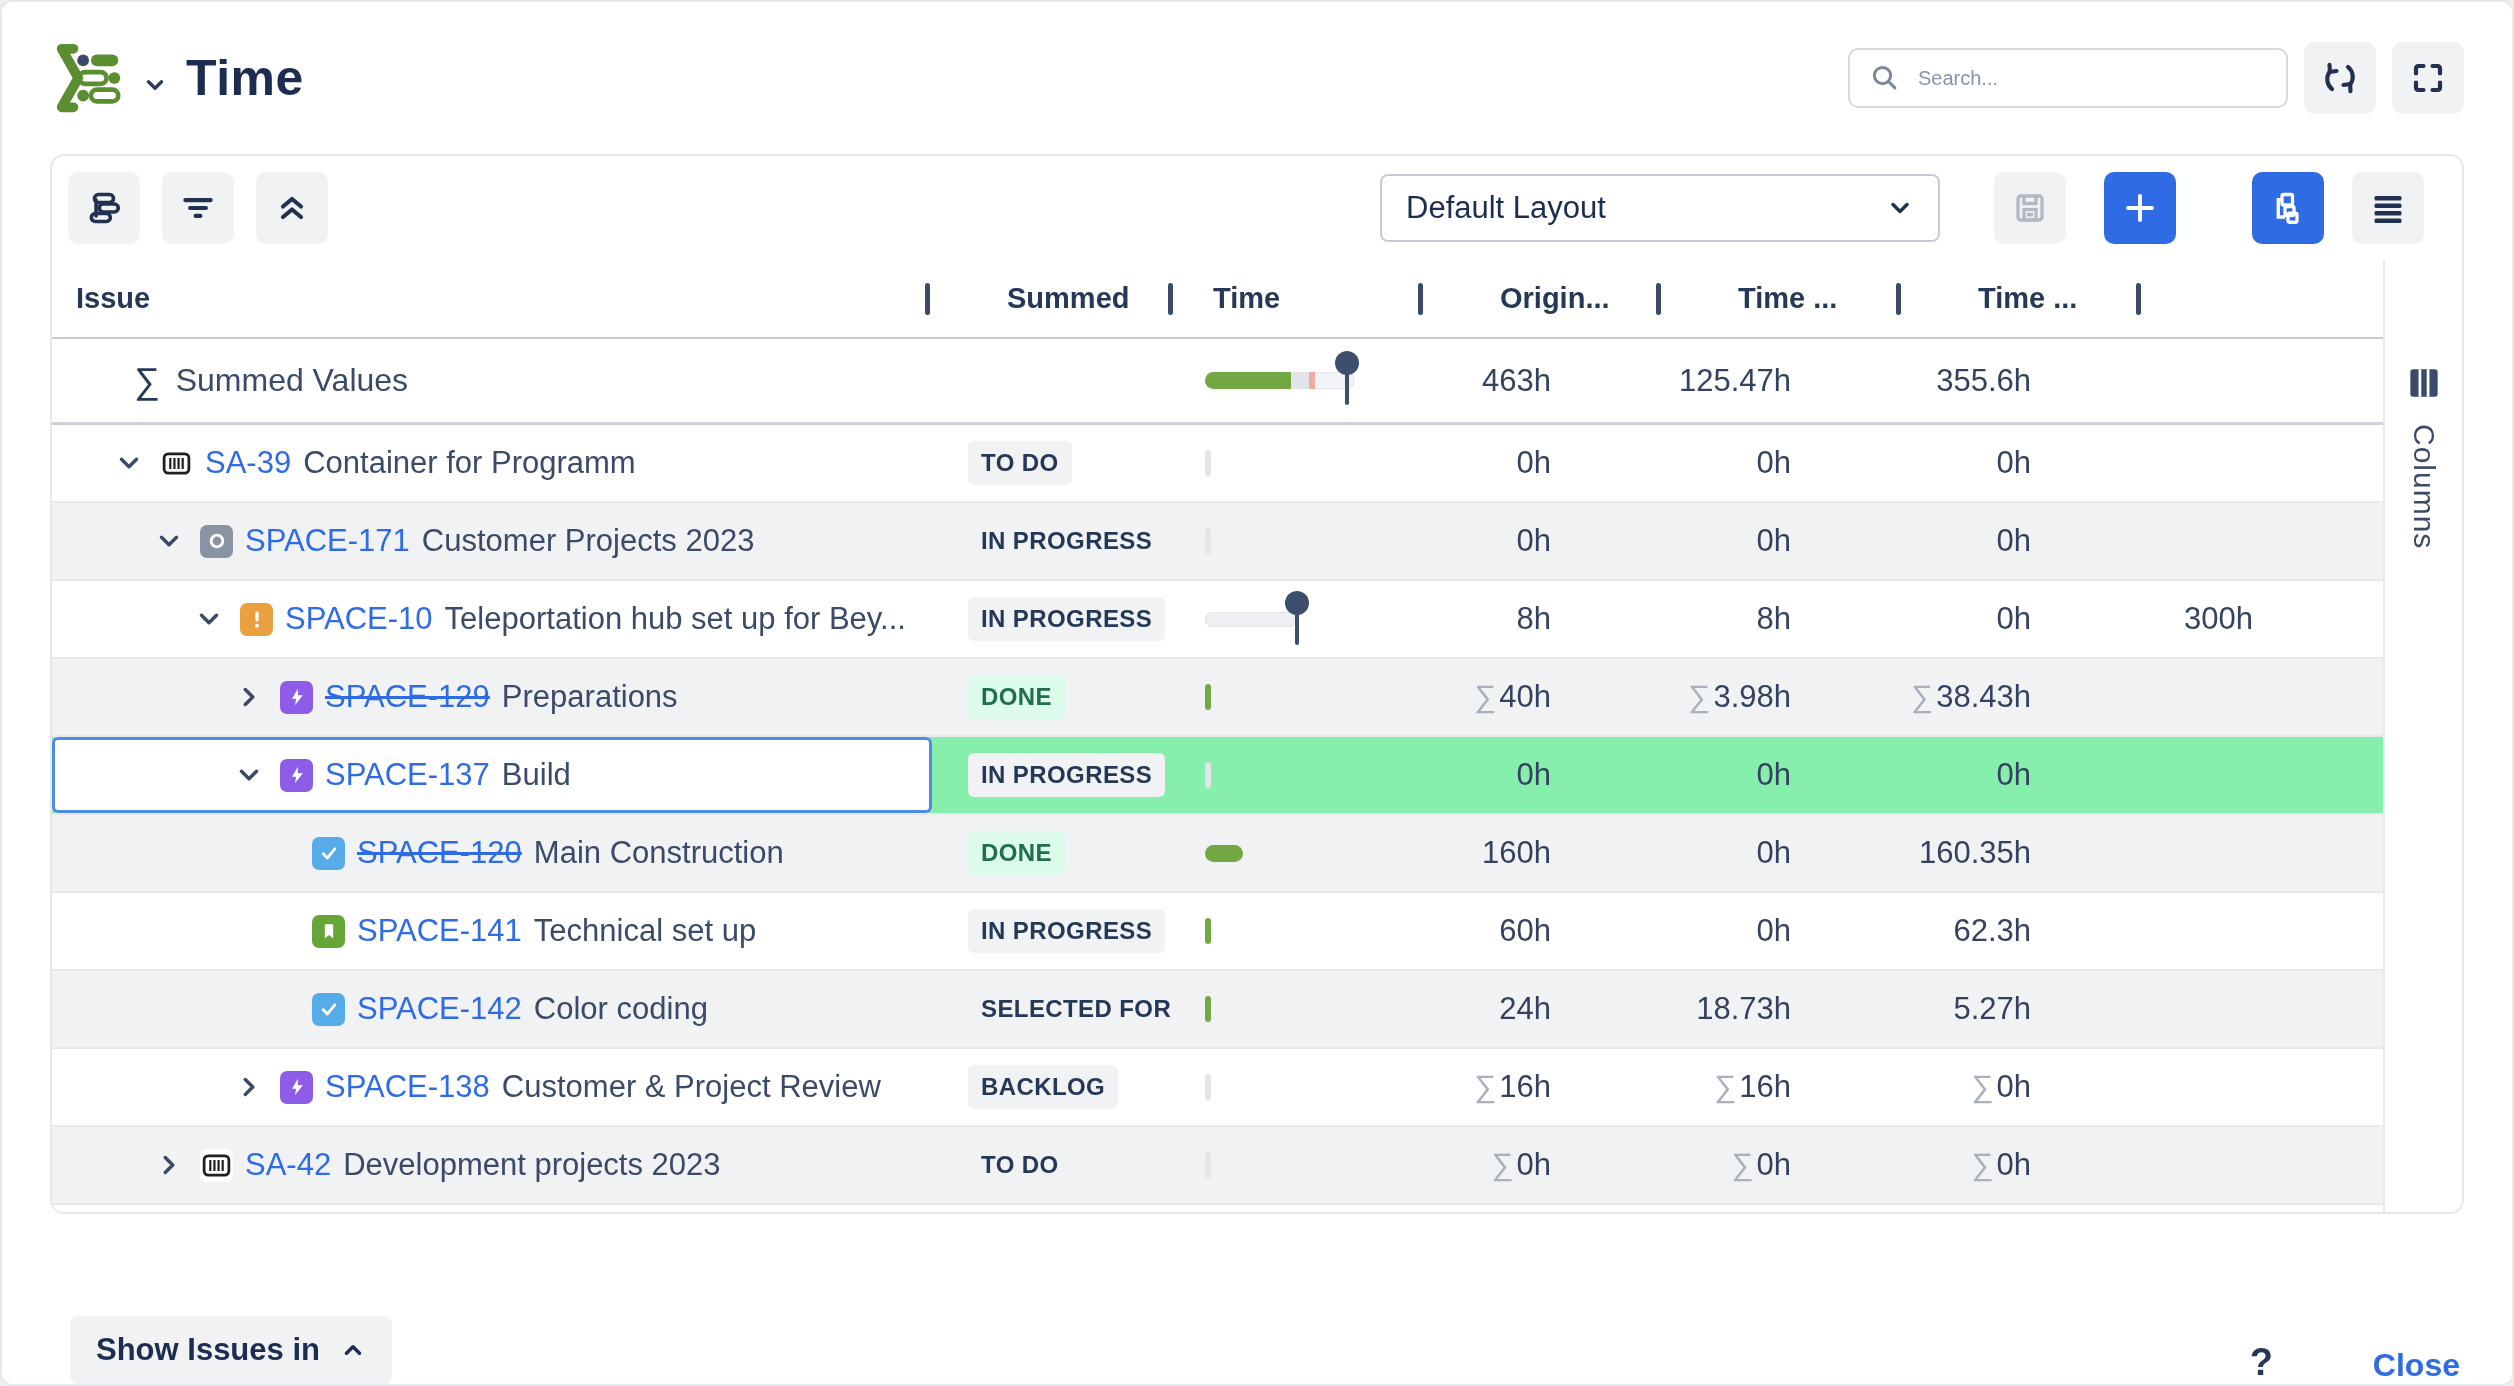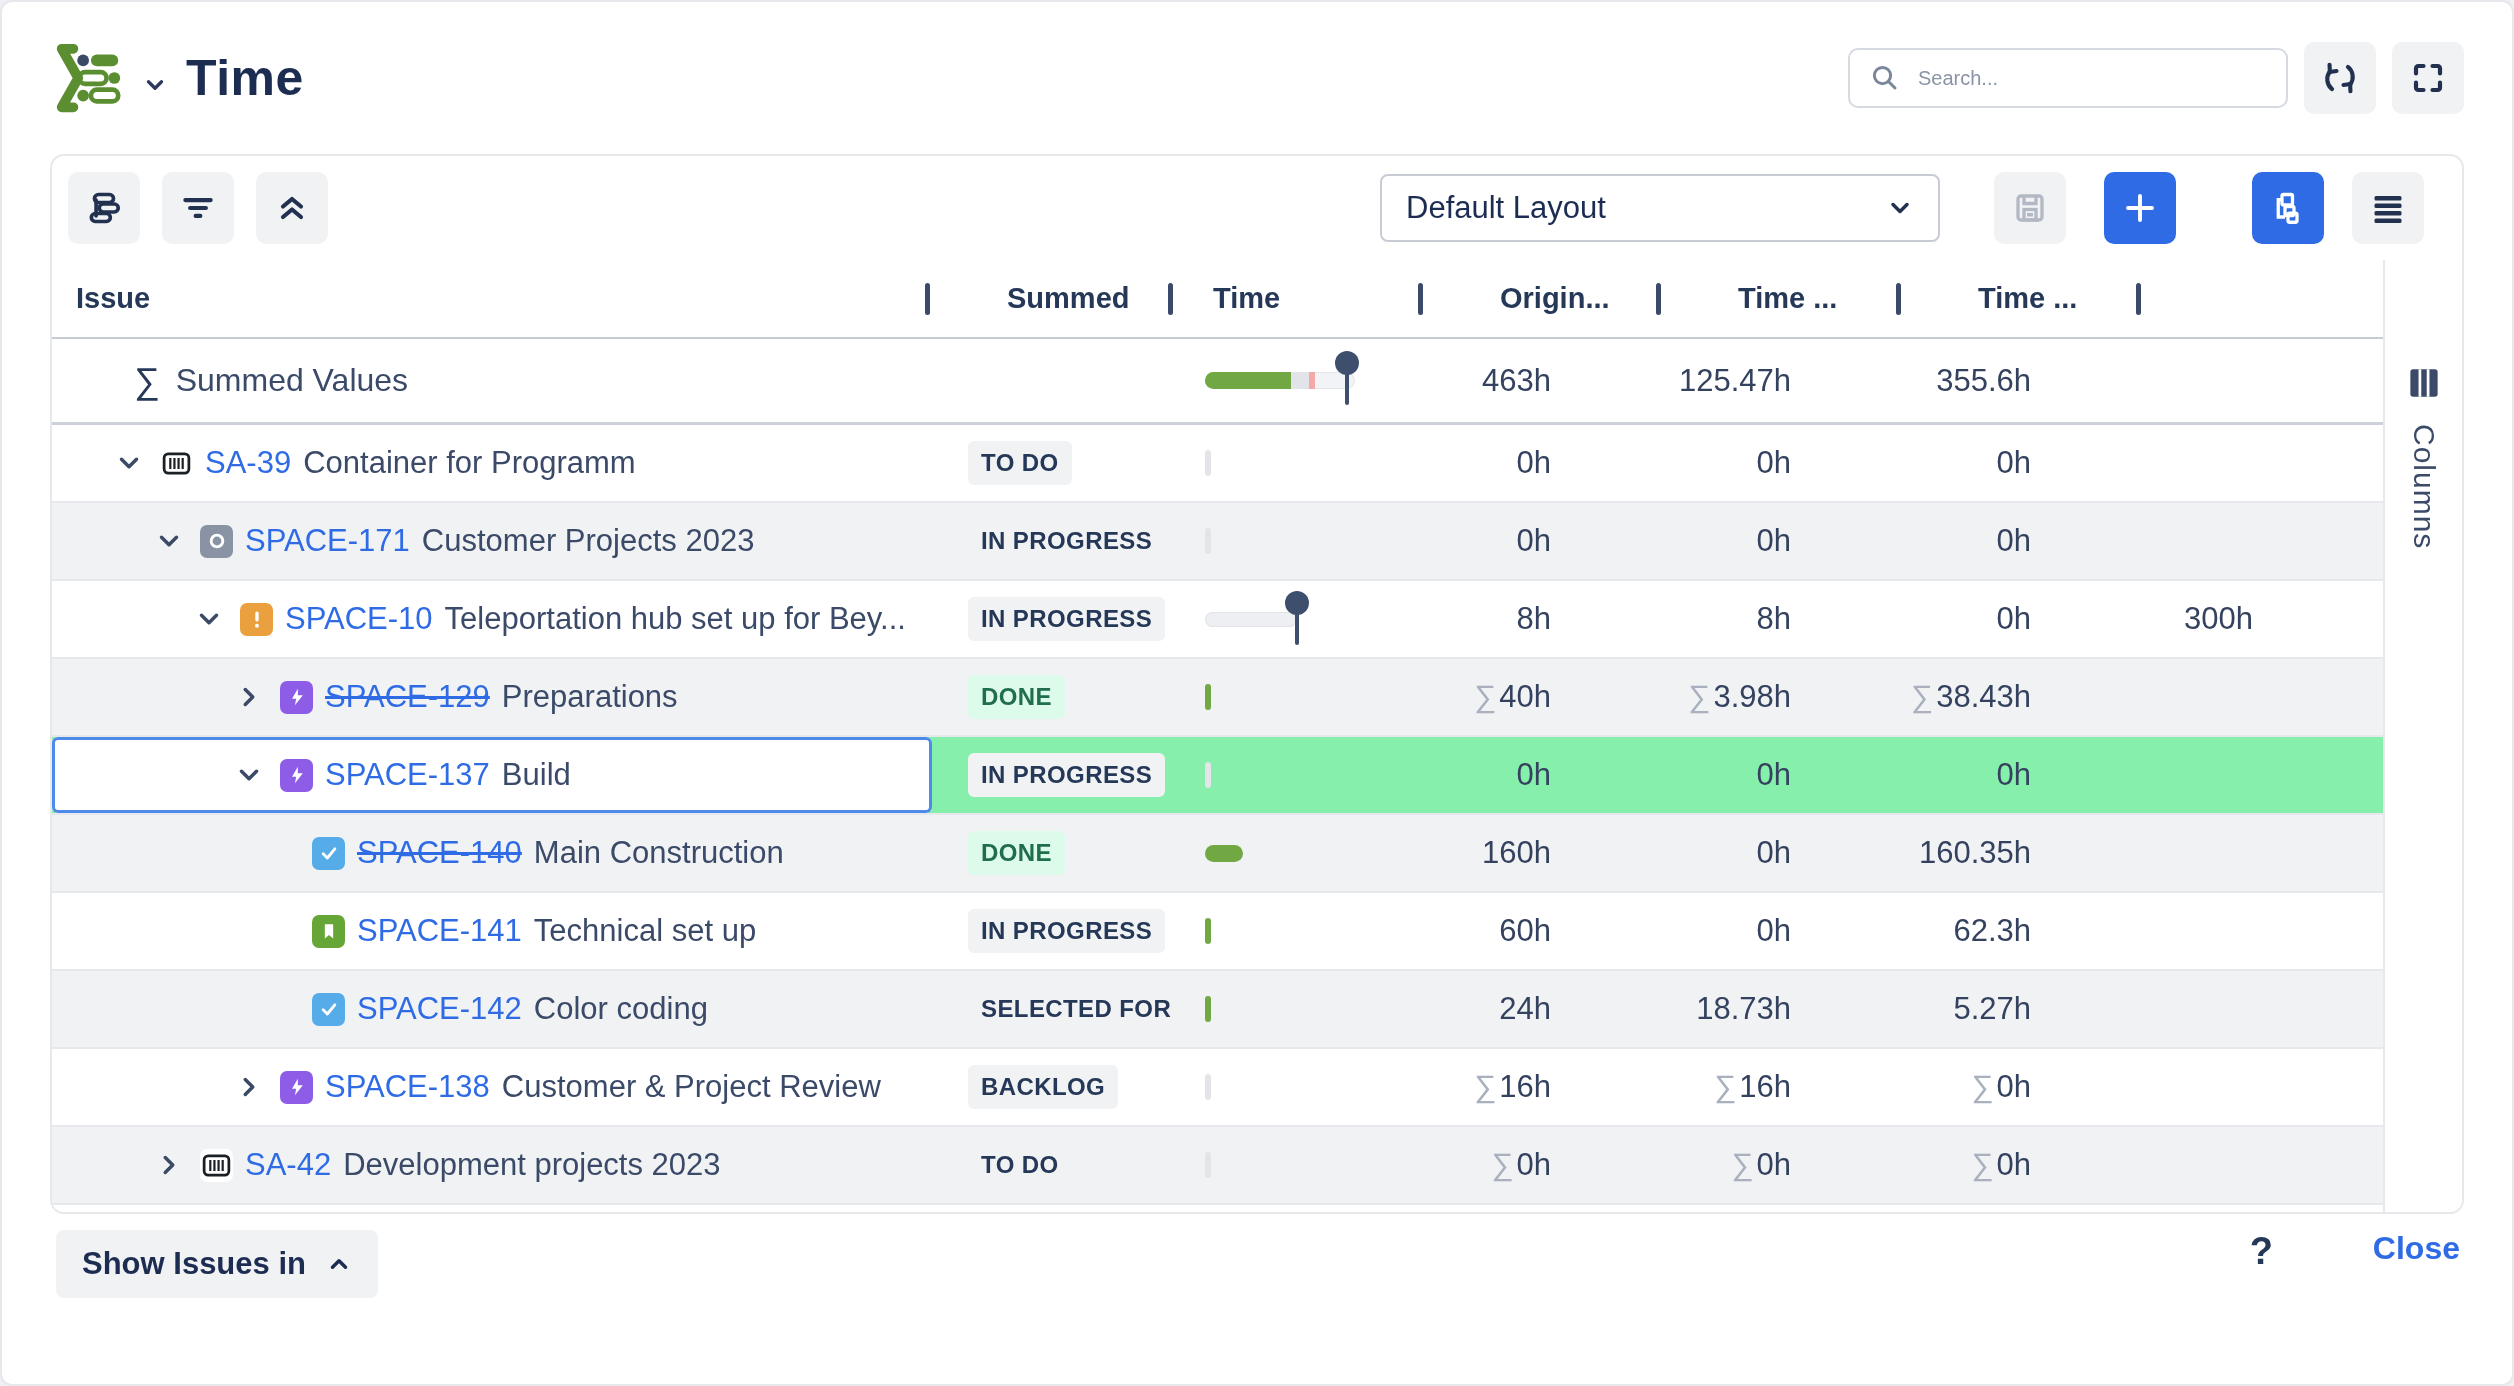--- a/index.html
+++ b/index.html
@@ -107,22 +107,22 @@
   .c-num .sigma{color:#A9B0BE; margin-right:3px;}
   .c-num.last{padding-right:130px;}
   .filler{flex:1; background:#fff;}
 
   
   .side-tab{flex:1; border-left:2px solid var(--border); display:flex; flex-direction:column;
     align-items:center; padding-top:108px; gap:26px; cursor:pointer; background:#fff;}
   .side-label{writing-mode:vertical-rl; font-size:30px; color:#3a4a68; letter-spacing:1px;}
 
   
-  .footer{position:absolute; left:2px; right:0; bottom:0; height:154px; display:flex;
-    align-items:flex-start; padding:0 52px;}
+  .footer{position:absolute; left:16px; right:0; bottom:0; height:154px; display:flex;
+    align-items:flex-end; padding:0 52px;}
   .show-issues{display:flex; align-items:center; gap:20px; height:68px; padding:0 26px;
     border:0; border-radius:8px; background:var(--btn-bg); font-size:31px; font-weight:700;
     color:#1d2d52; font-family:inherit; cursor:pointer;}
   .footer-spacer{flex:1;}
   .help{font-size:38px; font-weight:700; color:#253858; cursor:pointer; margin-right:100px;}
   .close-link{font-size:32px; font-weight:700; color:var(--link); cursor:pointer;}
 
   svg{display:block;}
 </style>
 </head>
@@ -469,21 +469,21 @@
         </div>
 
         <div class="grid-row row alt">
           <div class="c-issue" style="--lvl:4">
             <span class="chev none"></span>
             <span class="type-icon t-blue">
                 <svg width="20" height="20" viewBox="0 0 24 24">
                   <path d="M5 13 l5 5 L19 7" fill="none" stroke="#fff" stroke-width="3.4" stroke-linecap="round" stroke-linejoin="round"></path>
                 </svg>
               </span>
-            <span class="ikey strike">SPACE-140</span>
+            <span class="ikey strike">SPACE-120</span>
             <span class="isummary">Main Construction</span>
           </div>
           <div class="c-status">
               <span class="badge green">DONE</span>
             </div>
           <div class="c-time">
               <span class="pill-green"></span>
             </div>
           <div class="c-num">160h</div>
           <div class="c-num">0h</div>

